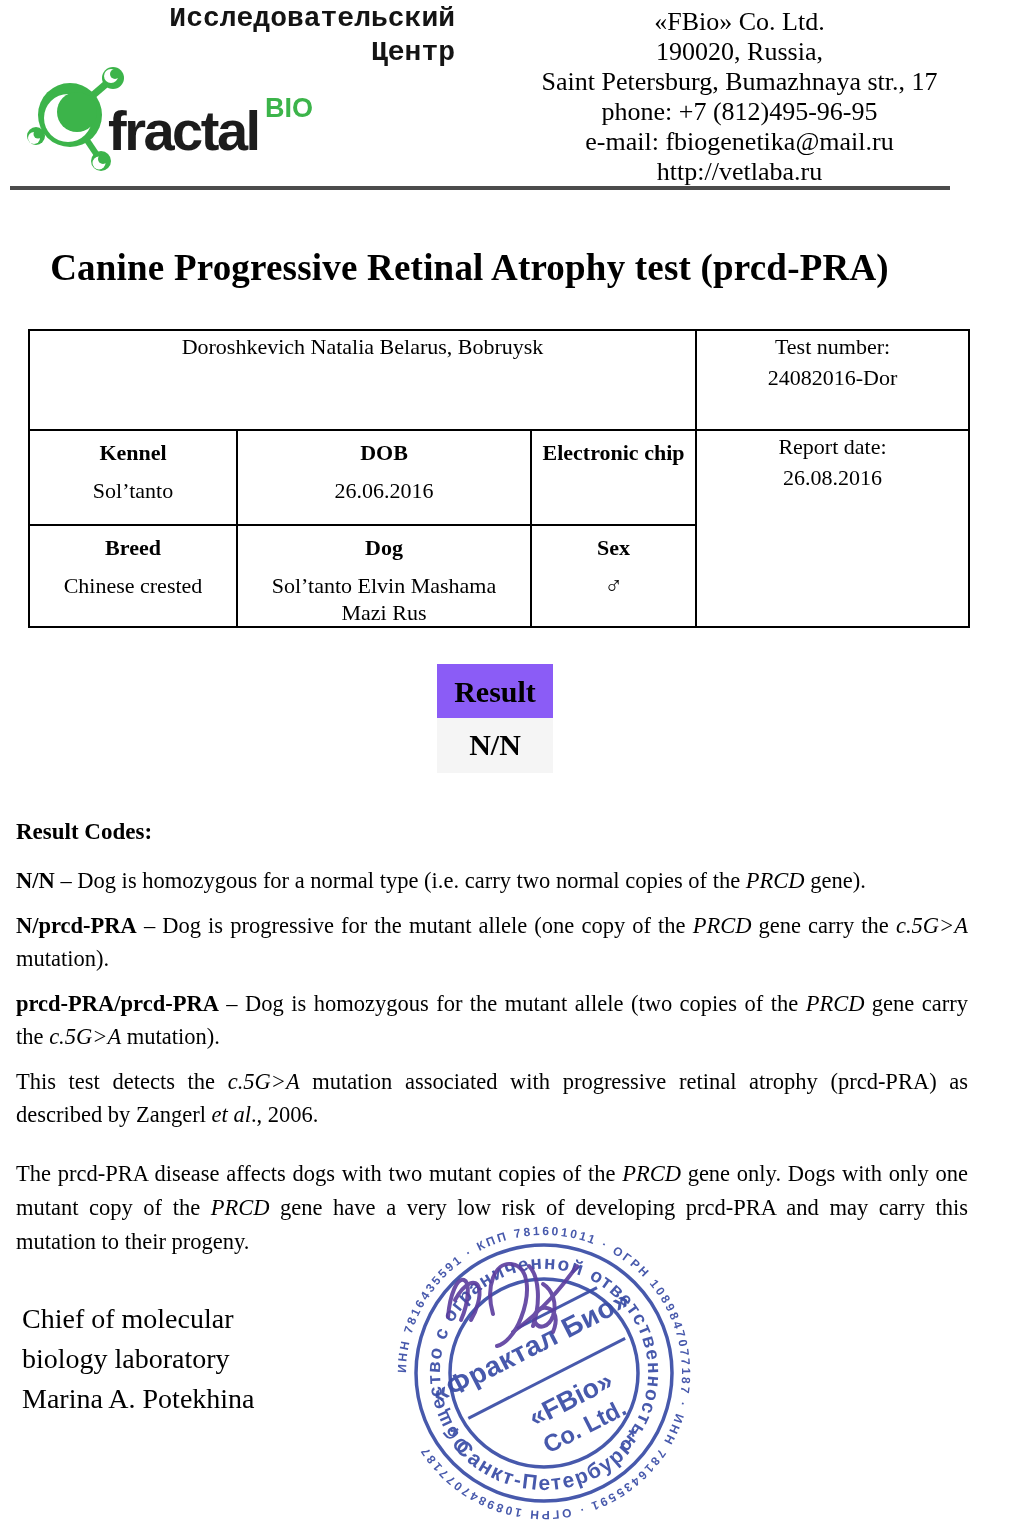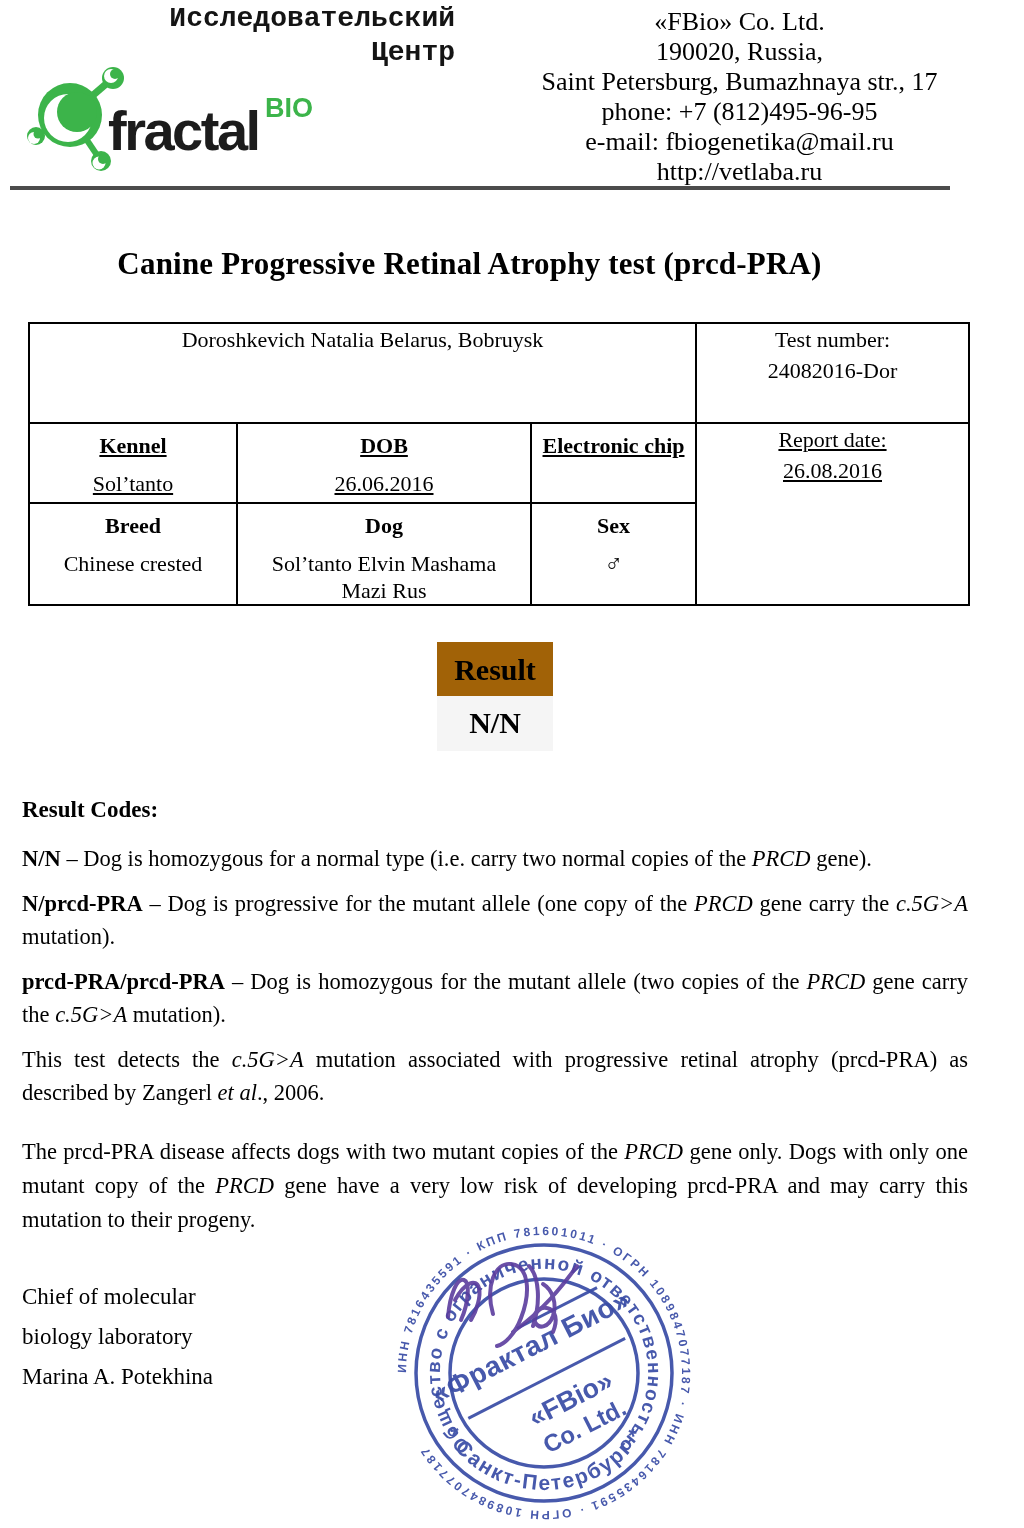--- a/index.html
+++ b/index.html
@@ -17,42 +17,42 @@
   }
   .logo{position:absolute;left:18px;top:53px;}
   .h-right{
     flex:1;text-align:center;font-size:26px;line-height:30px;
     padding-top:7px;white-space:pre-line;
   }
   .rule{height:4px;background:#4c4c4c;margin:0 74px 0 10px;}
   
   .title{
     margin:56px 100px 0 15px;text-align:center;
-    font-size:31px;font-weight:bold;letter-spacing:0.2px;
+    font-size:37px;font-weight:bold;letter-spacing:0.2px;
   }
   
   table.info{border-collapse:collapse;table-layout:fixed;width:940px;margin:40px 0 0 28px;}
   table.info td{border:2px solid #000;text-align:center;font-size:22px;padding:0;vertical-align:top;}
   .owner-cell,.tn-cell,.report-cell{vertical-align:middle;line-height:31px;}
   .cell-label{font-weight:bold;margin-top:9px;}
   .cell-value{margin-top:11px;line-height:27px;white-space:pre-line;}
   .sex-glyph{font-size:25px;}
   
   .result-box{width:116px;margin:36px 0 0 437px;text-align:center;font-weight:bold;font-size:30px;}
-  .result-label{background:#a16207;padding:11px 0 9px;}
+  .result-label{background:#8b5cf6;padding:11px 0 9px;}
   .result-value{background:#f5f5f5;padding:10px 0 11px;}
   
-  .codes{margin:46px 56px 0 22px;font-size:22.5px;}
+  .codes{margin:46px 56px 0 16px;font-size:22.5px;}
   .codes h2{font-size:23px;margin:0;font-weight:bold;}
   .codes p{margin:12px 0 0;line-height:33px;}
   .codes p.first{margin-top:19px;}
   .codes p.just{text-align:justify;}
   .codes p.tall{line-height:34px;margin-top:26px;}
   
-  .signatory{margin:40px 0 0 22px;font-size:23px;line-height:40px;white-space:pre-line;}
+  .signatory{margin:40px 0 0 22px;font-size:28px;line-height:40px;white-space:pre-line;}
   .stamp{position:absolute;left:393px;top:1222px;}
 </style>
 </head>
 <body>
 
 <div class="page">
 
   <header class="letterhead">
     <div class="h-left">
       <div class="center-name">Исследовательский
@@ -102,21 +102,21 @@
     </colgroup>
     <tbody>
         <tr style="height:100px;">
       <td colspan="3" class="owner-cell">Doroshkevich Natalia
 Belarus, Bobruysk</td>
       <td class="tn-cell">
         <div>Test number:</div>
         <div>24082016-Dor</div>
       </td>
     </tr>
-    <tr style="height:80px;text-decoration:underline;">
+    <tr style="height:95px;">
       <td>
         <div class="cell-label">Kennel</div>
         <div class="cell-value">Sol’tanto</div>
       </td>
       <td>
         <div class="cell-label">DOB</div>
         <div class="cell-value">26.06.2016</div>
       </td>
       <td>
         <div class="cell-label">Electronic chip</div>

